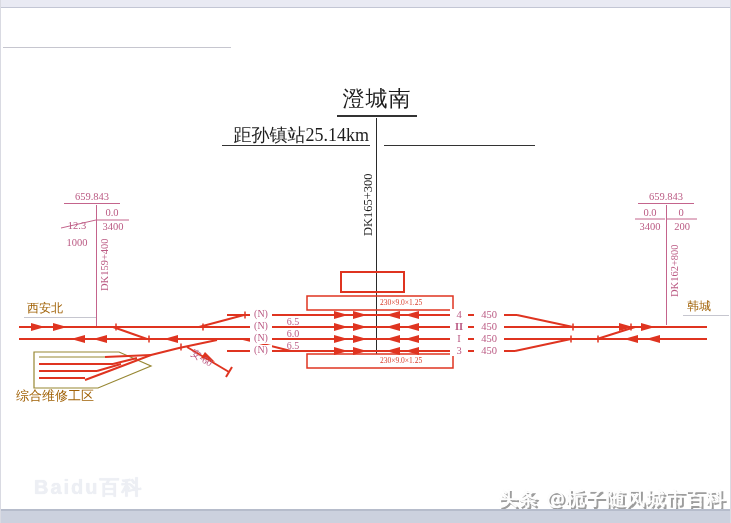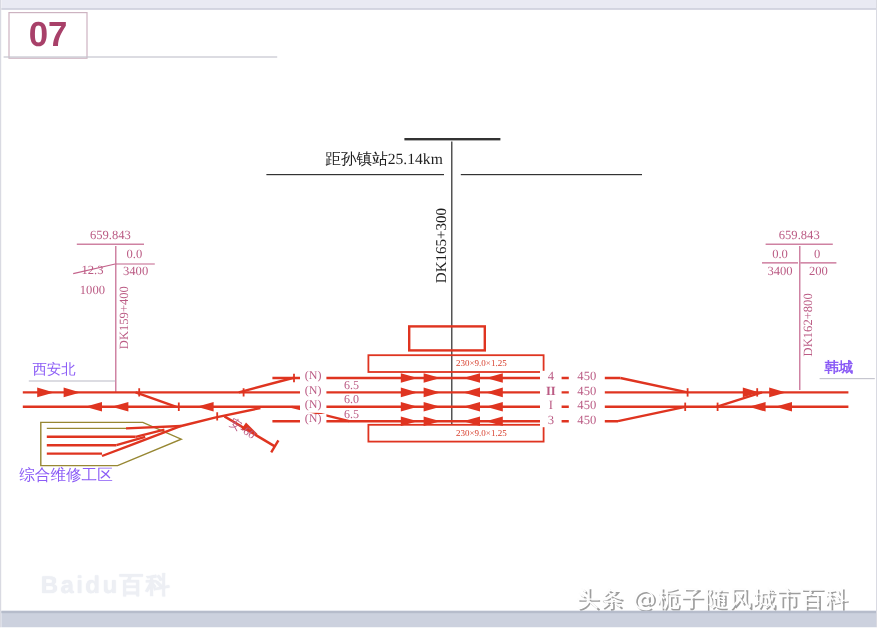--- a/index.html
+++ b/index.html
@@ -6,49 +6,46 @@
   #stage{
     position:relative;width:731px;height:523px;overflow:hidden;background:#fff;
     font-family:"Liberation Serif","DejaVu Serif",serif;
     border-left:1px solid #d9dae2;border-right:1px solid #d9dae2;box-sizing:border-box;
   }
   .strip-top{position:absolute;left:0;top:0;width:731px;height:7px;background:#e9eaf3;border-bottom:1px solid #c3c6d4;}
   .strip-bottom{position:absolute;left:0;top:509px;width:731px;height:14px;background:#ccd1de;border-top:2px solid #b6bccb;}
   .lbl{position:absolute;white-space:nowrap;line-height:1.05;}
   .black{color:#1d1d1d;}
   .pink{color:#bb5b84;}
-  .red{color:#8b5cf6;}
+  .red{color:#a16207;}
   .ctr{text-align:center;}
   .rgt{text-align:right;}
   .onln{background:#ffffff;}
   .rot270{transform:rotate(-90deg);transform-origin:0 0;}
   .hline{position:absolute;height:1px;background:#333;}
   .pinkline{position:absolute;height:1px;background:#c4648c;}
   .grayline{position:absolute;height:1px;background:#c6c6cf;}
   #pagebox{
     position:absolute;left:6px;top:10px;width:64px;height:37px;background:#fff;
     border:1px solid #cdb3c1;display:flex;align-items:center;justify-content:center;
     font-size:29px;font-weight:bold;color:#a84069;font-family:"Liberation Sans","DejaVu Sans",sans-serif;
   }
   .wm-baidu{position:absolute;left:33px;top:474px;font-size:20px;font-weight:bold;
     color:#edeff4;text-shadow:0 0 1px #e2e6ee;font-family:"Liberation Sans",sans-serif;letter-spacing:2px;}
-  .wm-toutiao{position:absolute;right:23px;top:486px;font-size:19px;font-weight:normal;color:#fdfdfd;
+  .wm-toutiao{position:absolute;right:4px;top:486px;font-size:19px;font-weight:bold;color:#fdfdfd;
     text-shadow:2px 2px 0 #9d9d9d;font-family:"DejaVu Sans","Liberation Sans",sans-serif;letter-spacing:1px;}
   svg{position:absolute;left:0;top:0;}
 </style>
 </head>
 <body>
 
 <div id="stage">
 
   <div class="strip-top"></div>
 
-  <div id="pagebox">
-    <span>07</span>
-  </div>
   <div class="grayline" style="left:2px;top:47px;width:228px;"></div>
 
   <svg width="731" height="523" viewBox="0 0 731 523">
 
     <g stroke="#2a2a2a" stroke-width="1" fill="none">
       <path d="M375.5 118 V354"></path>
     </g>
 
     <g stroke="#c4648c" stroke-width="1" fill="none">
       <path d="M95.5 205 V327"></path>
@@ -128,22 +125,23 @@
       <polygon points="200,358 204,352 214,362"></polygon>
     </g>
 
     <g stroke="#df3420" fill="none">
       <rect x="340" y="272" width="63" height="20" stroke-width="2"></rect>
       <rect x="306" y="296" width="146" height="14" stroke-width="1.5"></rect>
       <rect x="306" y="354" width="146" height="14" stroke-width="1.5"></rect>
     </g>
   </svg>
 
+  <span class="lbl black ctr" style="left:330px;top:87px;width:92px;font-size:22px;letter-spacing:1px;">澄城南</span>
   <div class="hline" style="left:336px;top:115px;width:80px;height:2px;"></div>
-  <span class="lbl black rgt" style="left:218px;top:126px;width:150px;font-size:13px;">距孙镇站25.14km</span>
+  <span class="lbl black rgt" style="left:218px;top:126px;width:150px;font-size:18px;">距孙镇站25.14km</span>
   <div class="hline" style="left:221px;top:145px;width:148px;"></div>
   <div class="hline" style="left:383px;top:145px;width:151px;"></div>
   <span class="lbl black rot270" style="left:361px;top:236px;font-size:12.5px;">DK165+300</span>
 
   <span class="lbl pink ctr" style="left:64px;top:191px;width:54px;font-size:10.5px;">659.843</span>
   <div class="pinkline" style="left:63px;top:203px;width:56px;"></div>
   <span class="lbl pink ctr" style="left:60px;top:220px;width:32px;font-size:10.5px;">12.3</span>
   <span class="lbl pink ctr" style="left:97px;top:207px;width:28px;font-size:10.5px;">0.0</span>
   <span class="lbl pink ctr" style="left:60px;top:222px;width:32px;font-size:10.5px;margin-top:15px;">1000</span>
   <span class="lbl pink ctr" style="left:95px;top:221px;width:34px;font-size:10.5px;">3400</span>
@@ -152,21 +150,21 @@
   <span class="lbl pink ctr" style="left:638px;top:191px;width:54px;font-size:10.5px;">659.843</span>
   <div class="pinkline" style="left:637px;top:203px;width:56px;"></div>
   <span class="lbl pink ctr" style="left:634px;top:207px;width:30px;font-size:10.5px;">0.0</span>
   <span class="lbl pink ctr" style="left:668px;top:207px;width:24px;font-size:10.5px;">0</span>
   <span class="lbl pink ctr" style="left:633px;top:221px;width:32px;font-size:10.5px;">3400</span>
   <span class="lbl pink ctr" style="left:667px;top:221px;width:28px;font-size:10.5px;">200</span>
   <span class="lbl pink rot270" style="left:668px;top:297px;font-size:10.5px;">DK162+800</span>
 
   <span class="lbl red" style="left:26px;top:302px;font-size:12px;">西安北</span>
   <div class="grayline" style="left:23px;top:317px;width:72px;"></div>
-  <span class="lbl red" style="left:686px;top:300px;font-size:12px;font-weight:bold;">韩城</span>
+  <span class="lbl red" style="left:686px;top:300px;font-size:12px;">韩城</span>
   <div class="grayline" style="left:682px;top:315px;width:46px;"></div>
 
   <span class="lbl pink ctr onln" style="left:249px;top:309px;width:22px;font-size:10px;">(N)</span>
   <span class="lbl pink ctr onln" style="left:249px;top:321px;width:22px;font-size:10px;">(N)</span>
   <span class="lbl pink ctr onln" style="left:249px;top:333px;width:22px;font-size:10px;">(N)</span>
   <span class="lbl pink ctr onln" style="left:249px;top:345px;width:22px;font-size:10px;">(N)</span>
 
   <span class="lbl pink ctr" style="left:279px;top:317px;width:26px;font-size:10px;">6.5</span>
   <span class="lbl pink ctr" style="left:279px;top:329px;width:26px;font-size:10px;">6.0</span>
   <span class="lbl pink ctr" style="left:279px;top:341px;width:26px;font-size:10px;">6.5</span>

